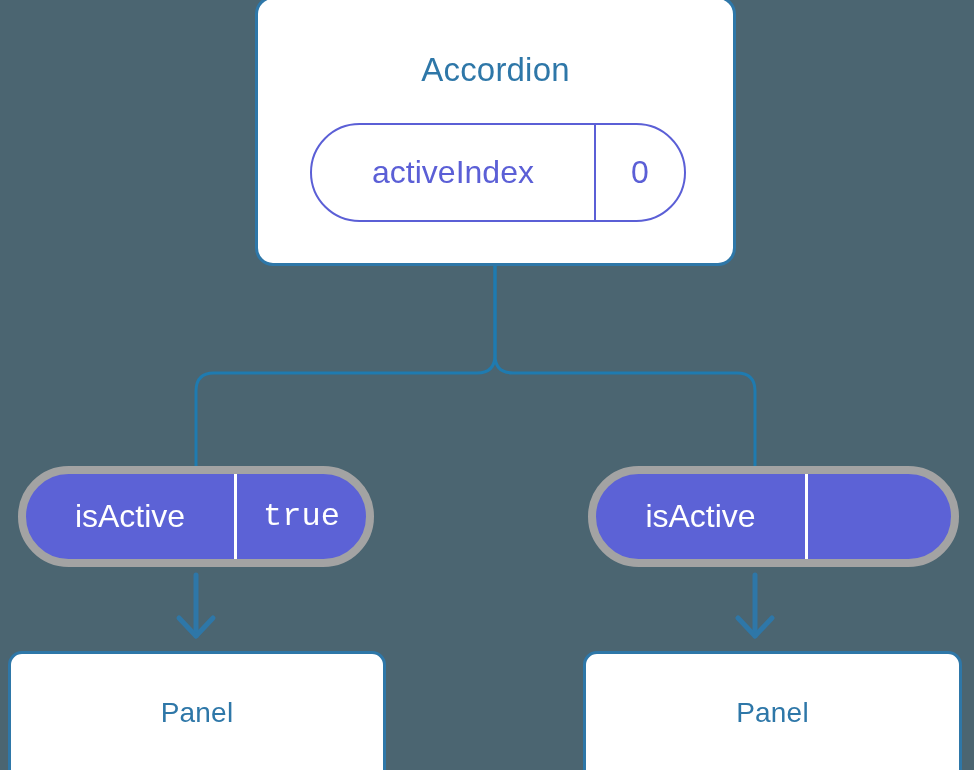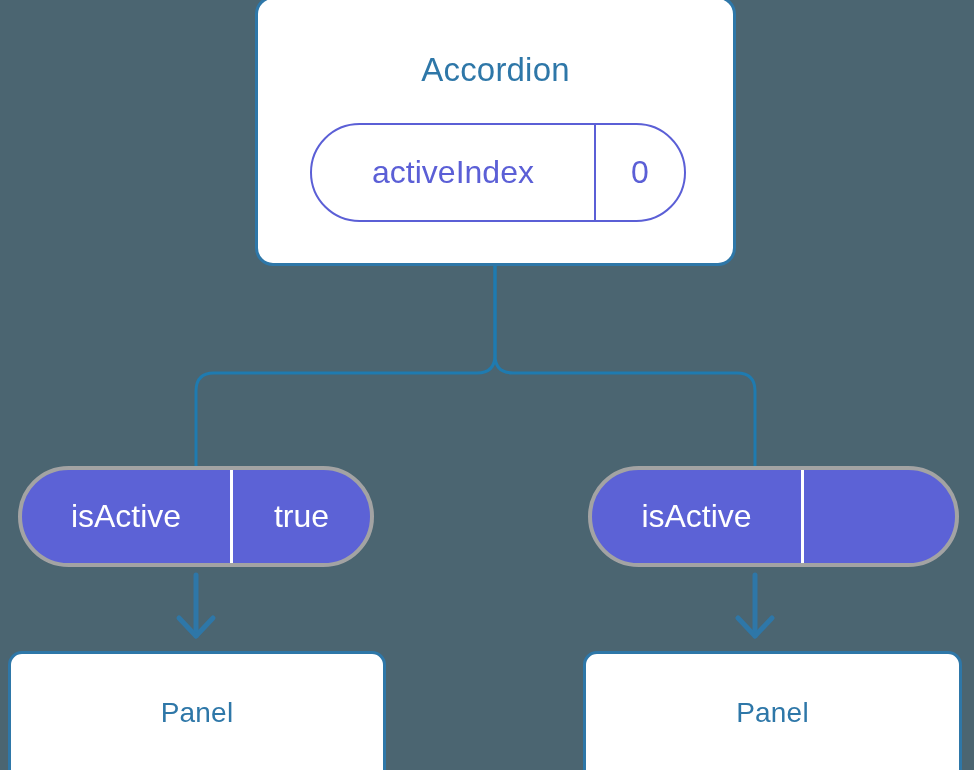--- a/index.html
+++ b/index.html
@@ -93,41 +93,42 @@
   .pill-outline .pill-val {
     flex: 1 1 auto;
   }
 
   
   .pill-filled {
     position: absolute;
     display: flex;
     align-items: stretch;
     background: #5c62d6;
-    border: 4px solid #a3a3a3;
+    border: 8px solid #a3a3a3;
     border-radius: 999px;
     box-sizing: border-box;
     overflow: hidden;
   }
   .pill-filled .pill-key,
   .pill-filled .pill-val {
     display: flex;
     align-items: center;
     justify-content: center;
     color: #ffffff;
     font-size: 32px;
     font-weight: 400;
     white-space: nowrap;
     box-sizing: border-box;
   }
   .pill-filled .pill-key {
     border-right: 3px solid #ffffff;
   }
   .pill-filled .pill-val {
     flex: 1 1 auto;
+    font-family: Liberation Mono, monospace;
   }
 
   #pill-left {
     left: 18px;
     top: 466px;
     width: 356px;
     height: 101px;
   }
   #pill-left .pill-key { flex: 0 0 211px; }
 

